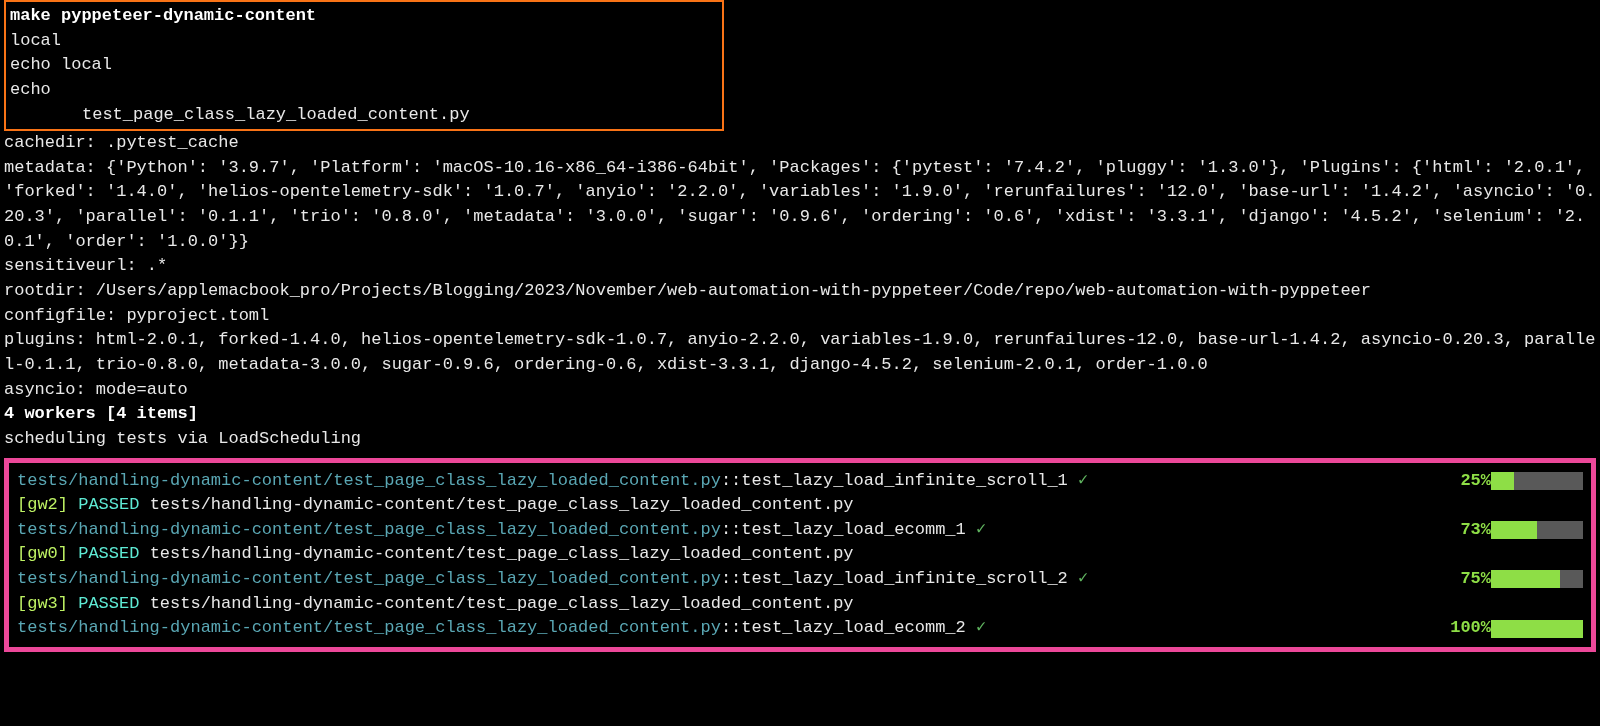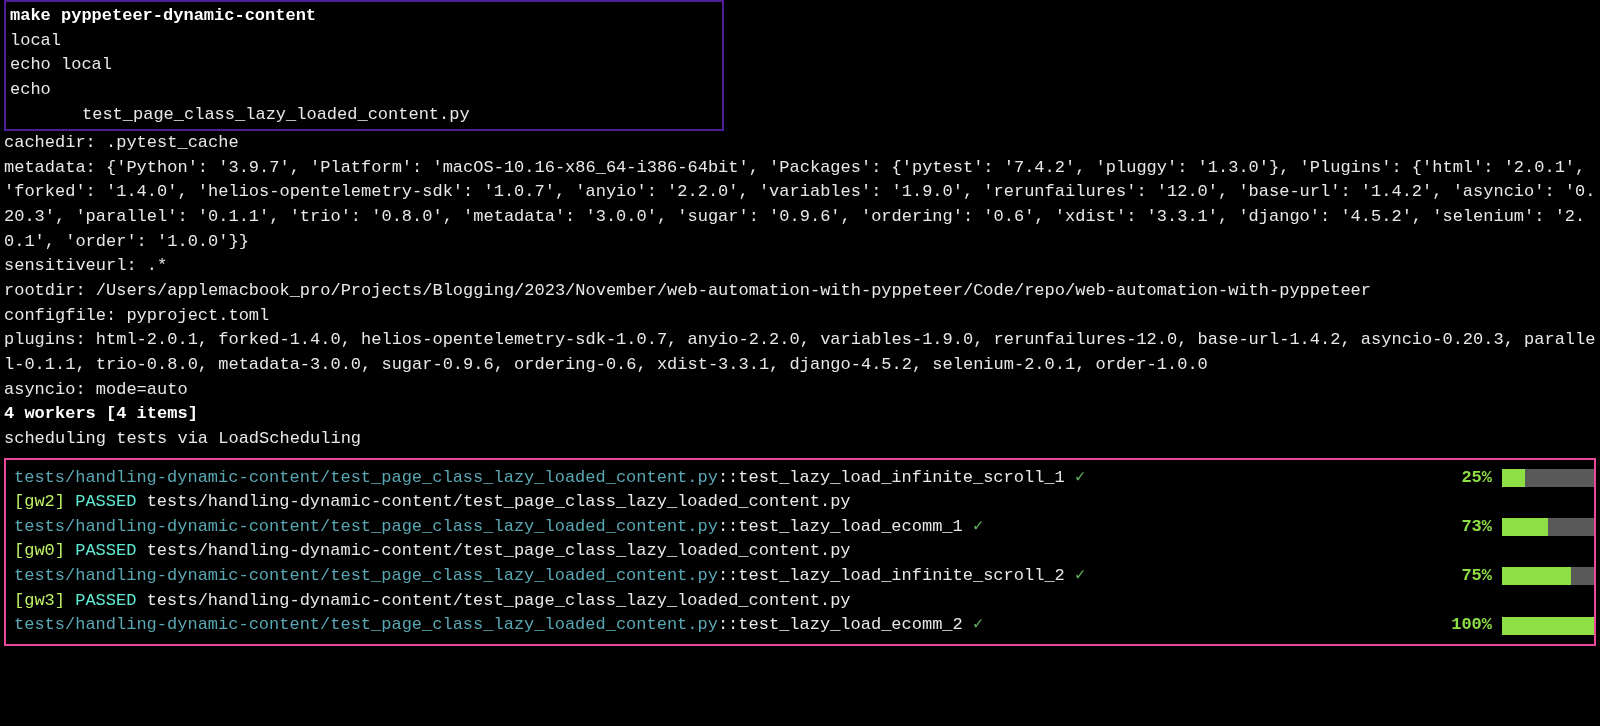--- a/index.html
+++ b/index.html
@@ -13,42 +13,42 @@
     color: #e8e8e8;
     overflow: hidden;
   }
   .terminal {
     position: relative;
     width: 100%;
     height: 100%;
     padding: 0 4px 4px 4px;
   }
   .yellow-box {
-    border: 2px solid #4c1d95;
+    border: 2px solid #f97316;
     padding: 2px 4px 2px 4px;
     width: 720px;
     display: inline-block;
   }
   .bold { font-weight: 700; color: #fff; }
   .line { white-space: pre; }
   .wrap { white-space: pre-wrap; word-break: break-all; }
   .indent { padding-left: 72px; }
   .cyan-box {
-    border: 2px solid #ec4899;
-    padding: 6px 0 6px 8px;
+    border: 5px solid #ec4899;
+    padding: 6px 8px 6px 8px;
     margin-top: 6px;
   }
   .test-row {
     display: flex;
     align-items: center;
     justify-content: space-between;
     white-space: nowrap;
   }
   .test-left { flex: 1 1 auto; overflow: hidden; white-space: nowrap; }
-  .test-right { display: flex; align-items: center; gap: 10px; }
+  .test-right { display: flex; align-items: center; }
   .pct { color: #8ede46; font-weight: 600; }
   .bar {
     width: 92px;
     height: 18px;
     background: #595959;
     display: inline-block;
     position: relative;
   }
   .bar .fill {
     background: #8ede46;

